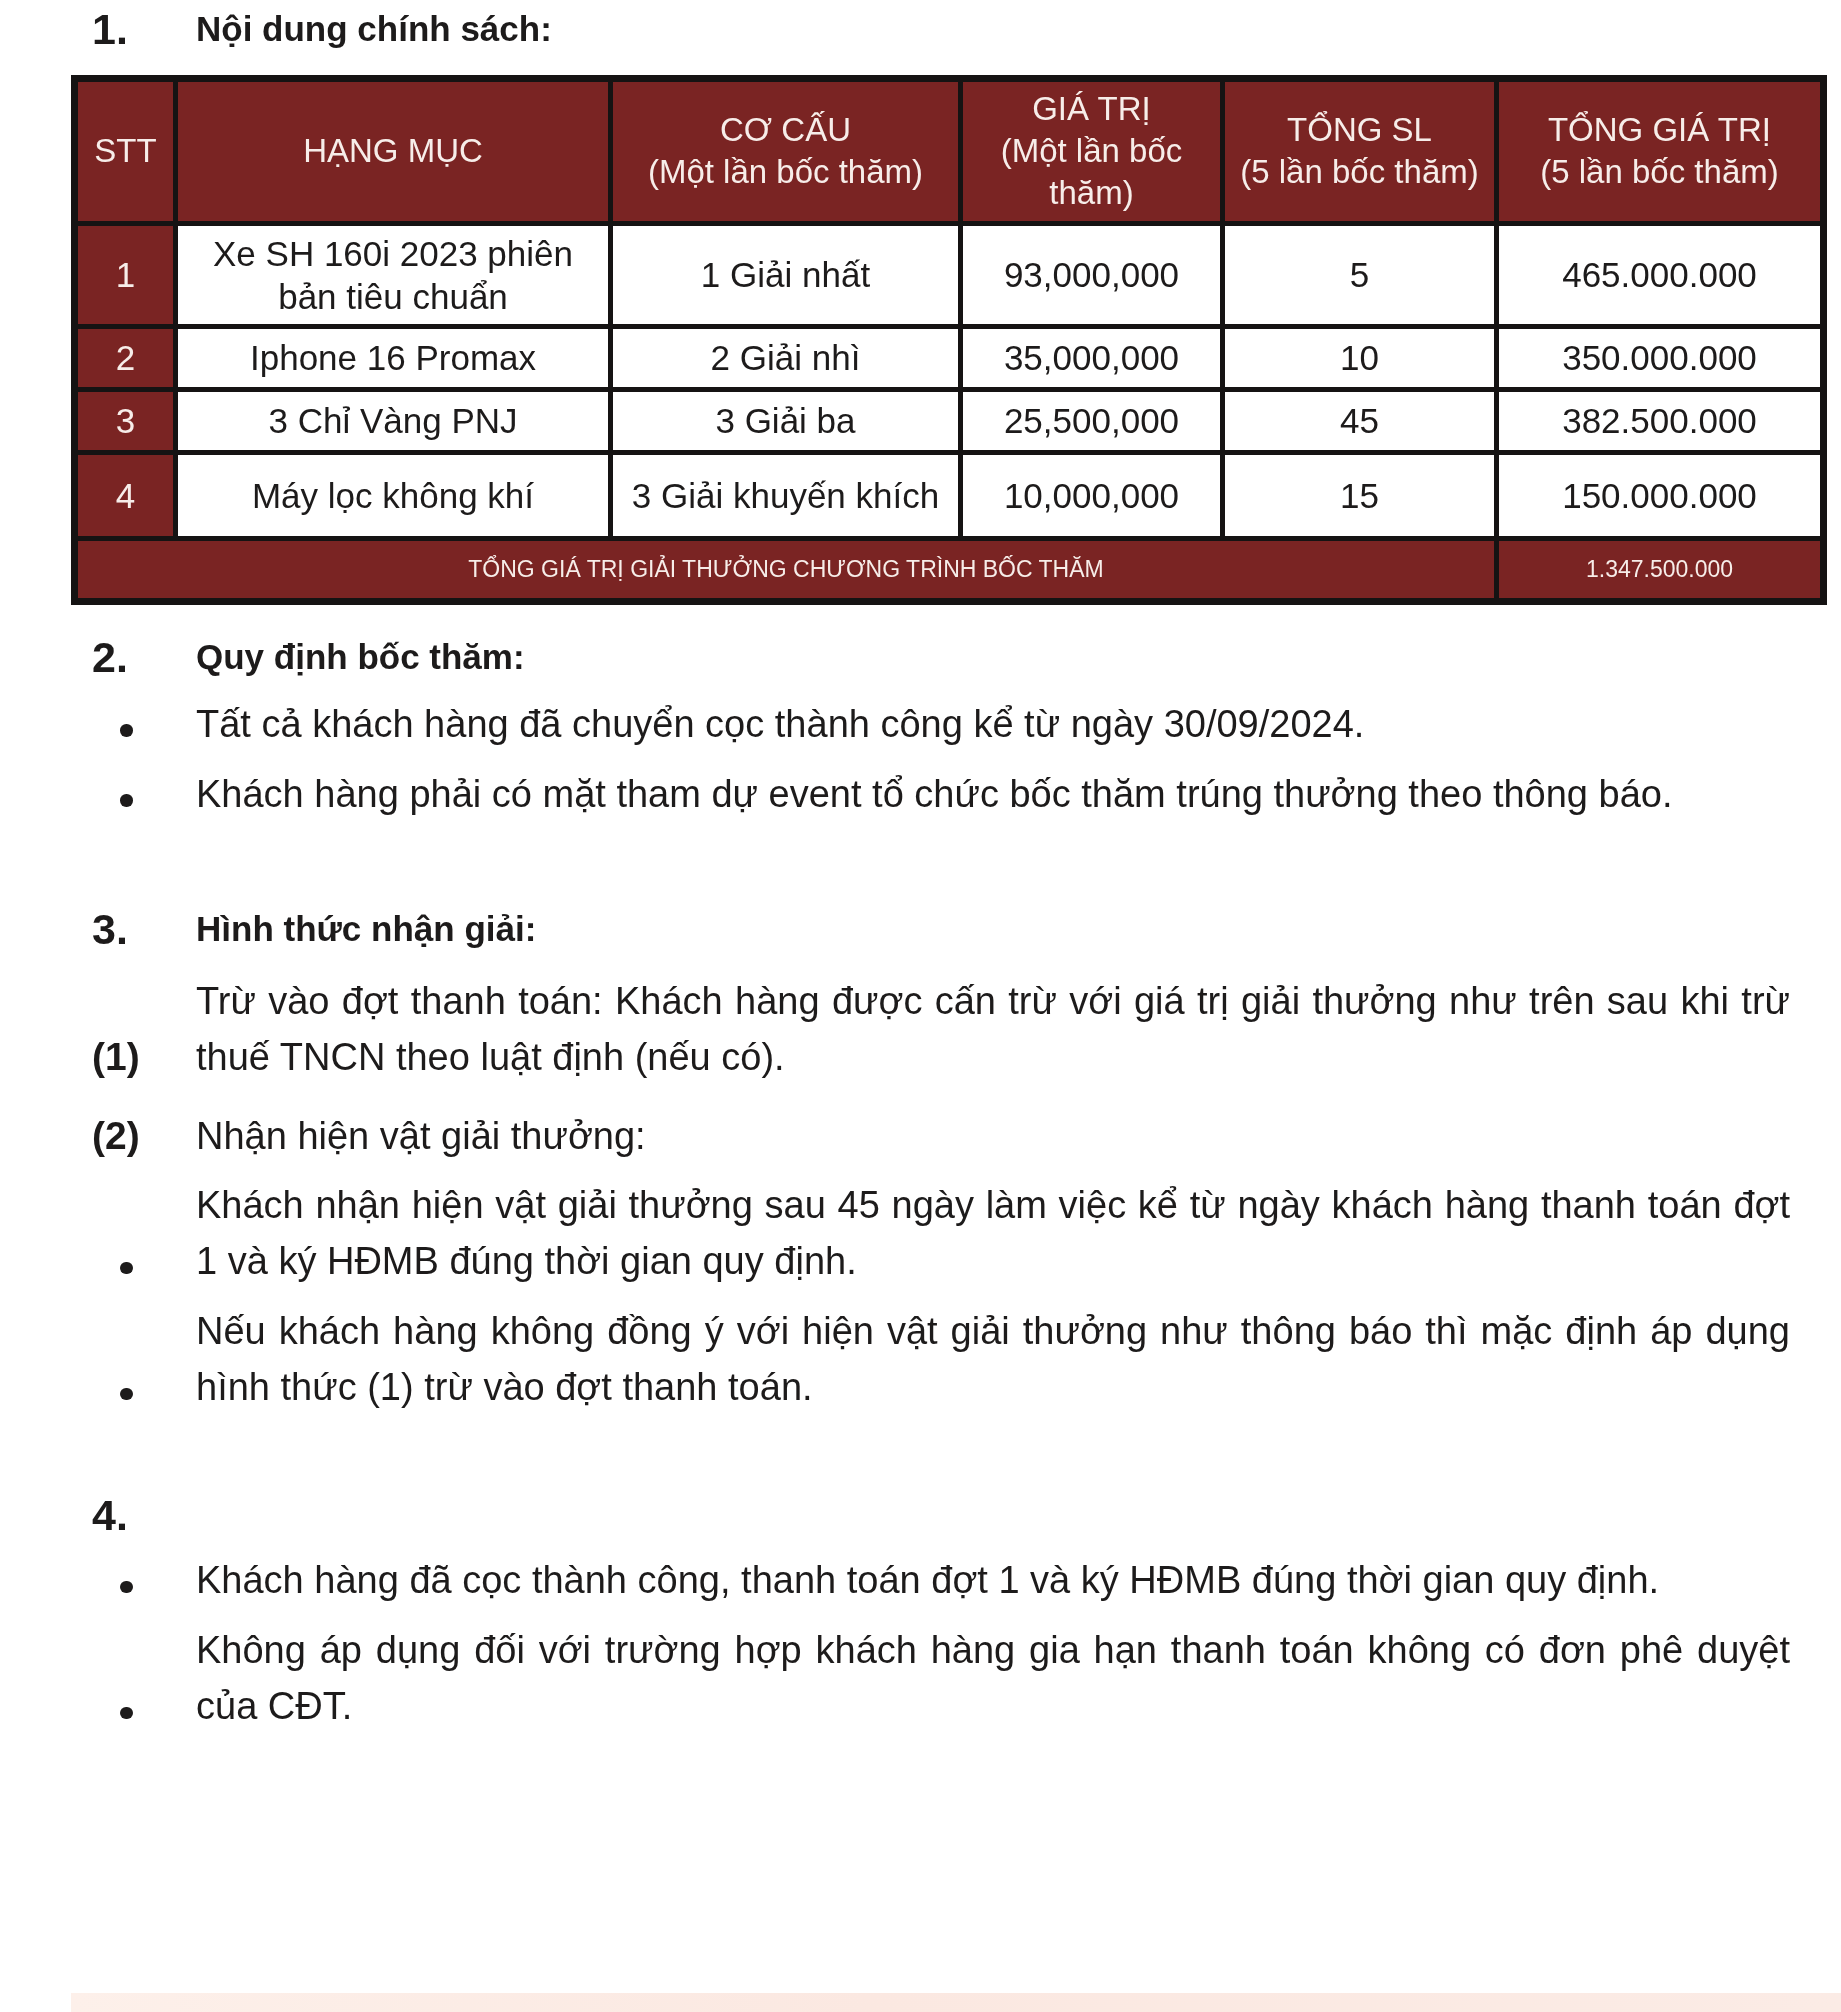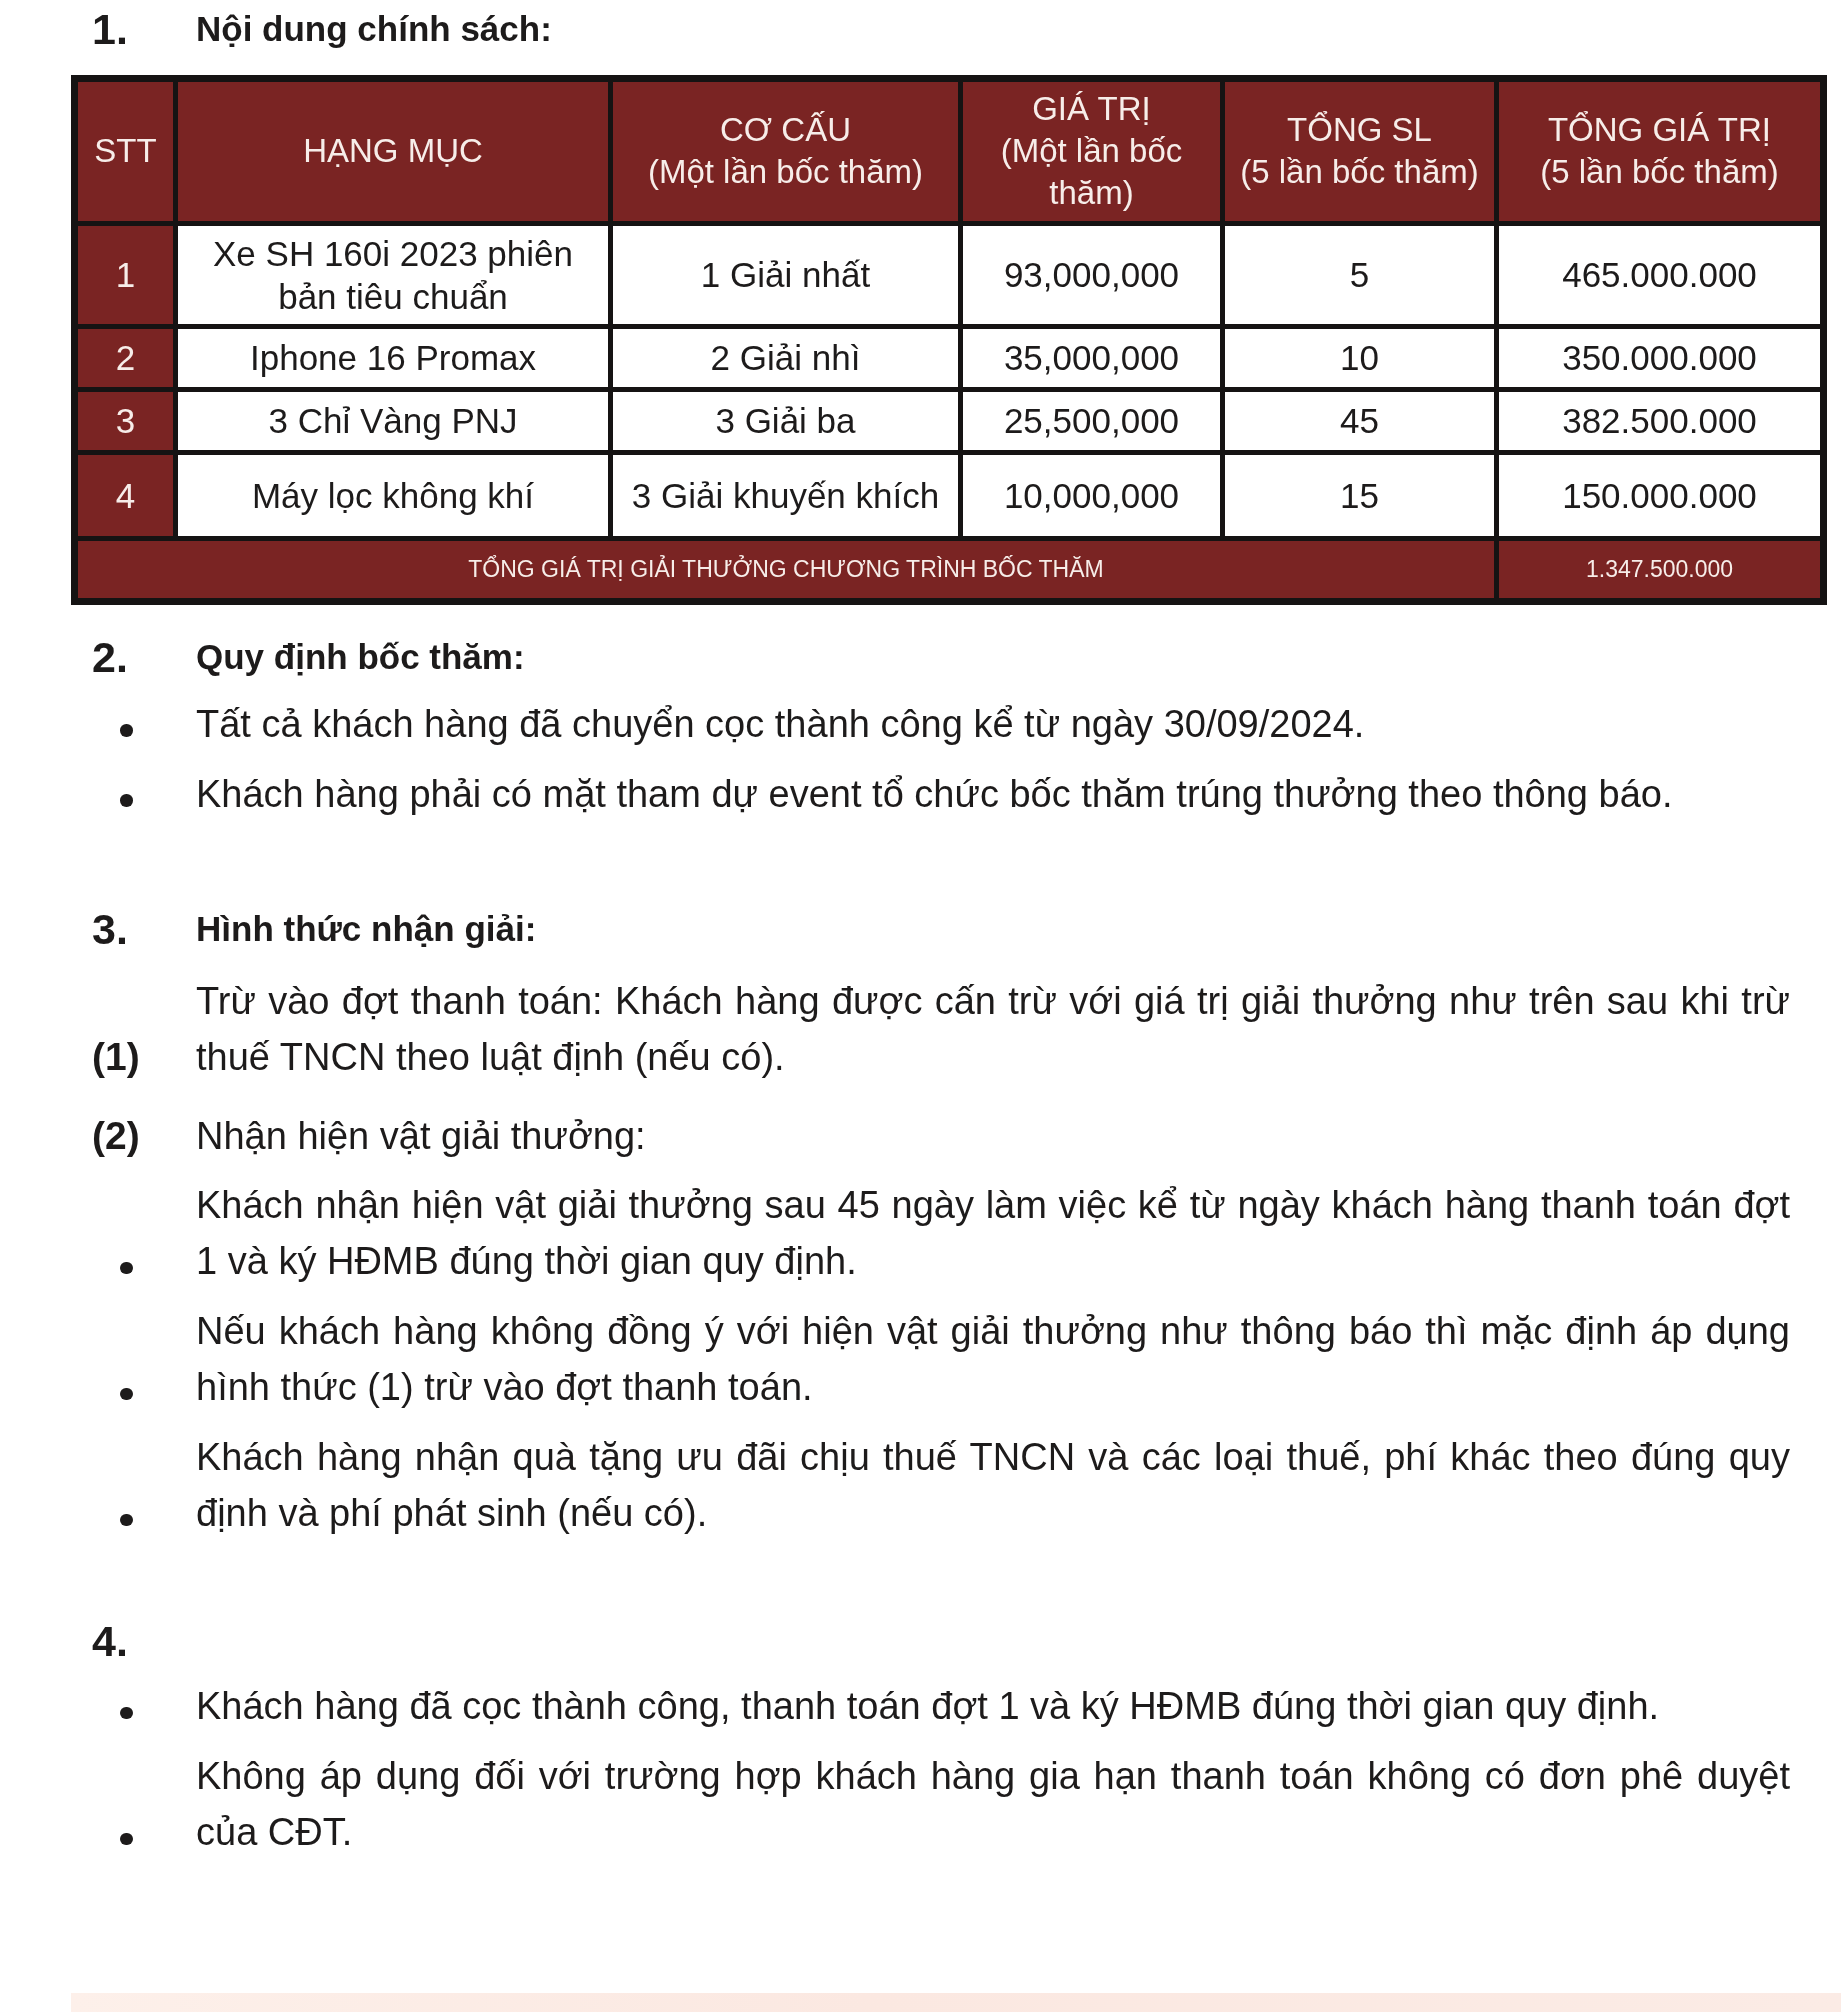--- a/index.html
+++ b/index.html
@@ -166,24 +166,20 @@
   </div>
 
   <div class="row mt-sb">
     <div class="marker"><span class="dot"></span></div>
     <p class="content">Khách nhận hiện vật giải thưởng sau 45 ngày làm việc kể từ ngày khách hàng thanh toán đợt 1 và ký HĐMB đúng thời gian quy định.</p>
   </div>
   <div class="row mt-b">
     <div class="marker"><span class="dot"></span></div>
     <p class="content">Nếu khách hàng không đồng ý với hiện vật giải thưởng như thông báo thì mặc định áp dụng hình thức (1) trừ vào đợt thanh toán.</p>
   </div>
-  <div class="row mt-b">
-    <div class="marker"><span class="dot"></span></div>
-    <p class="content">Khách hàng nhận quà tặng ưu đãi chịu thuế TNCN và các loại thuế, phí khác theo đúng quy định và phí phát sinh (nếu có).</p>
-  </div>
 
   <div class="h gap-section4">
     <div class="num">4.</div>
   </div>
 
   <div class="row mt-sb">
     <div class="marker"><span class="dot"></span></div>
     <p class="content">Khách hàng đã cọc thành công, thanh toán đợt 1 và ký HĐMB đúng thời gian quy định.</p>
   </div>
   <div class="row mt-b">

